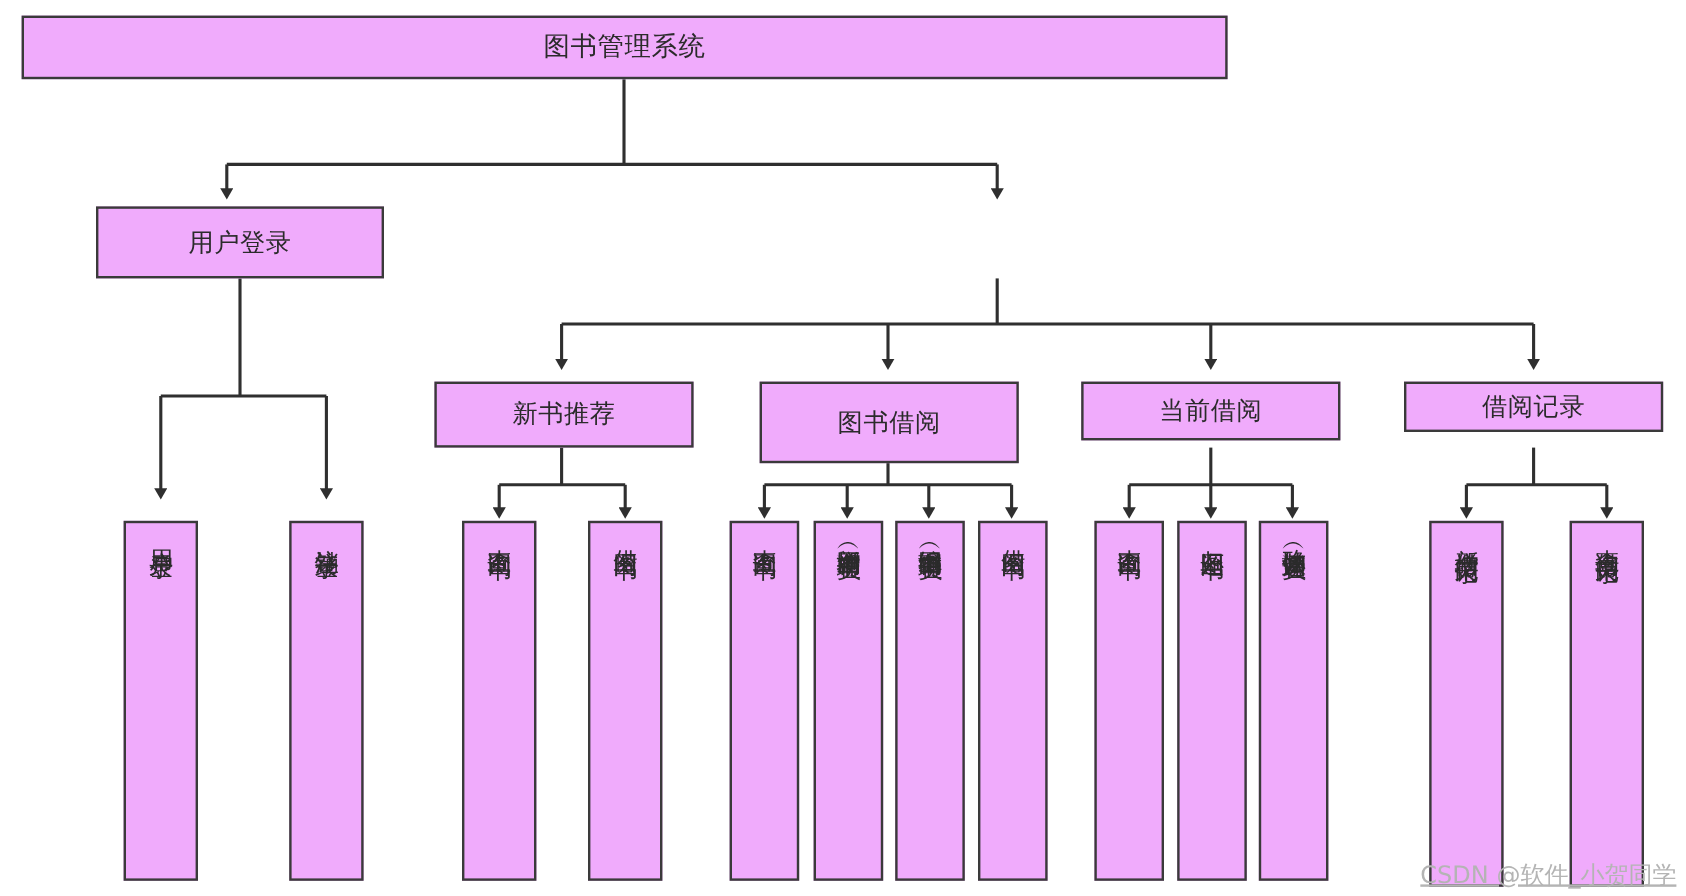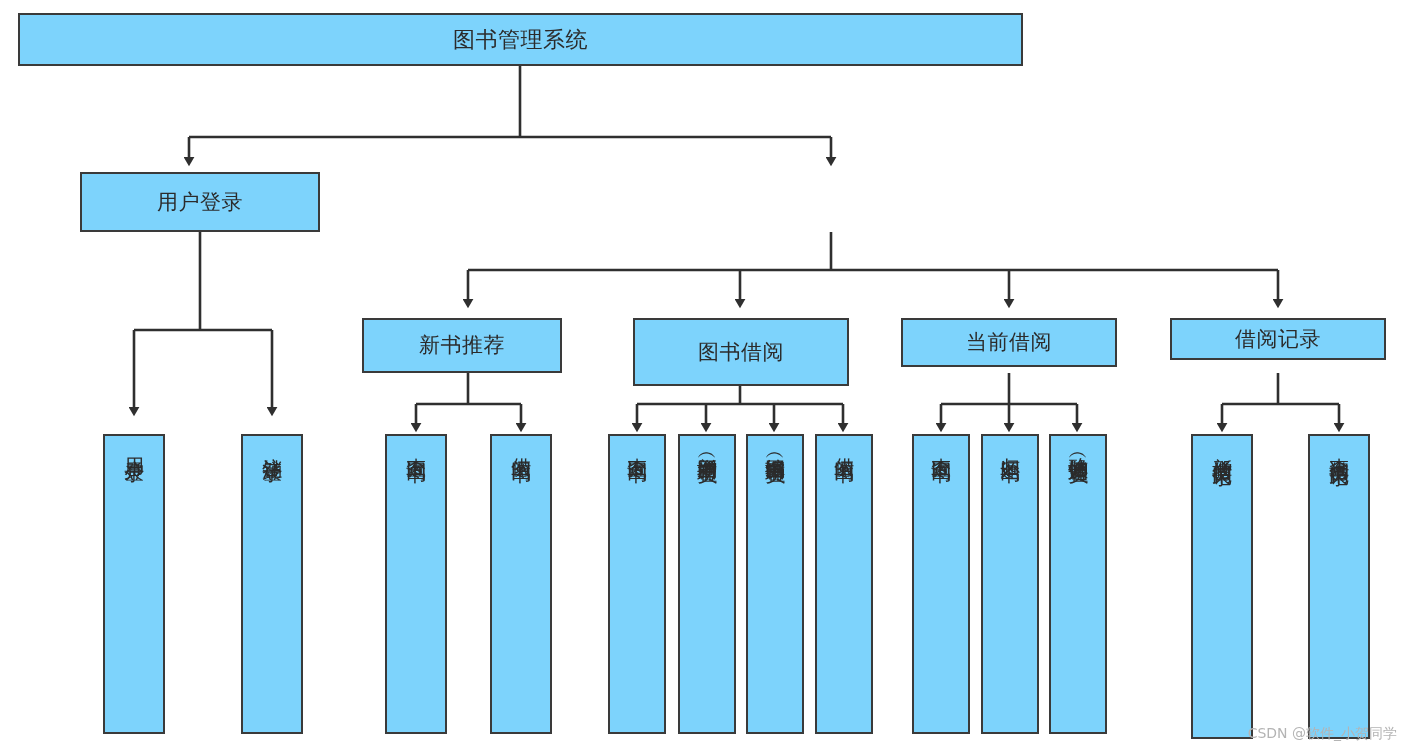--- a/index.html
+++ b/index.html
@@ -22,21 +22,21 @@
     position: absolute;
     left: 0;
     top: 0;
     width: 1405px;
     height: 747px;
   }
   
   .node {
     position: absolute;
     box-sizing: border-box;
-    background: #7dd3fc;
+    background: #f0abfc;
     border: 2px solid #3a3a3a;
     display: flex;
     align-items: center;
     justify-content: center;
     color: #2b2b2b;
   }
   .node .label {
     display: block;
     text-align: center;
     line-height: 1.18;
@@ -64,25 +64,26 @@
     white-space: nowrap;
   }
   .node.vert.tall .label {
     letter-spacing: 1px;
   }
   
   #watermark {
     position: absolute;
     right: 8px;
     bottom: 4px;
-    font-size: 14px;
+    font-size: 20px;
     color: #b4b4b4;
     white-space: nowrap;
     user-select: none;
     pointer-events: none;
+    text-decoration: underline;
   }
 </style>
 </head>
 <body>
 
 <div id="diagram-root">
 
   <svg id="diagram-svg" viewBox="0 0 1405 747" xmlns="http://www.w3.org/2000/svg">
     <defs>
       <marker id="arrow" markerWidth="10" markerHeight="11" refX="1.2" refY="5.5" orient="auto" markerUnits="userSpaceOnUse">
@@ -134,21 +135,21 @@
   </svg>
 
   <div class="node horiz root" style="left:18px; top:13px; width:1005px; height:53px;">
     <span class="label">图书管理系统</span>
   </div>
 
   <div class="node horiz" style="left:80px; top:172px; width:240px; height:60px;">
     <span class="label">用户登录</span>
   </div>
 
-  <div class="node horiz" style="left:362px; top:318px; width:200px; height:55px;">
+  <div class="node horiz" style="left:362px; top:318px; width:216px; height:55px;">
     <span class="label">新书推荐</span>
   </div>
   <div class="node horiz" style="left:633px; top:318px; width:216px; height:68px;">
     <span class="label">图书借阅</span>
   </div>
   <div class="node horiz" style="left:901px; top:318px; width:216px; height:49px;">
     <span class="label">当前借阅</span>
   </div>
   <div class="node horiz" style="left:1170px; top:318px; width:216px; height:42px;">
     <span class="label">借阅记录</span>

